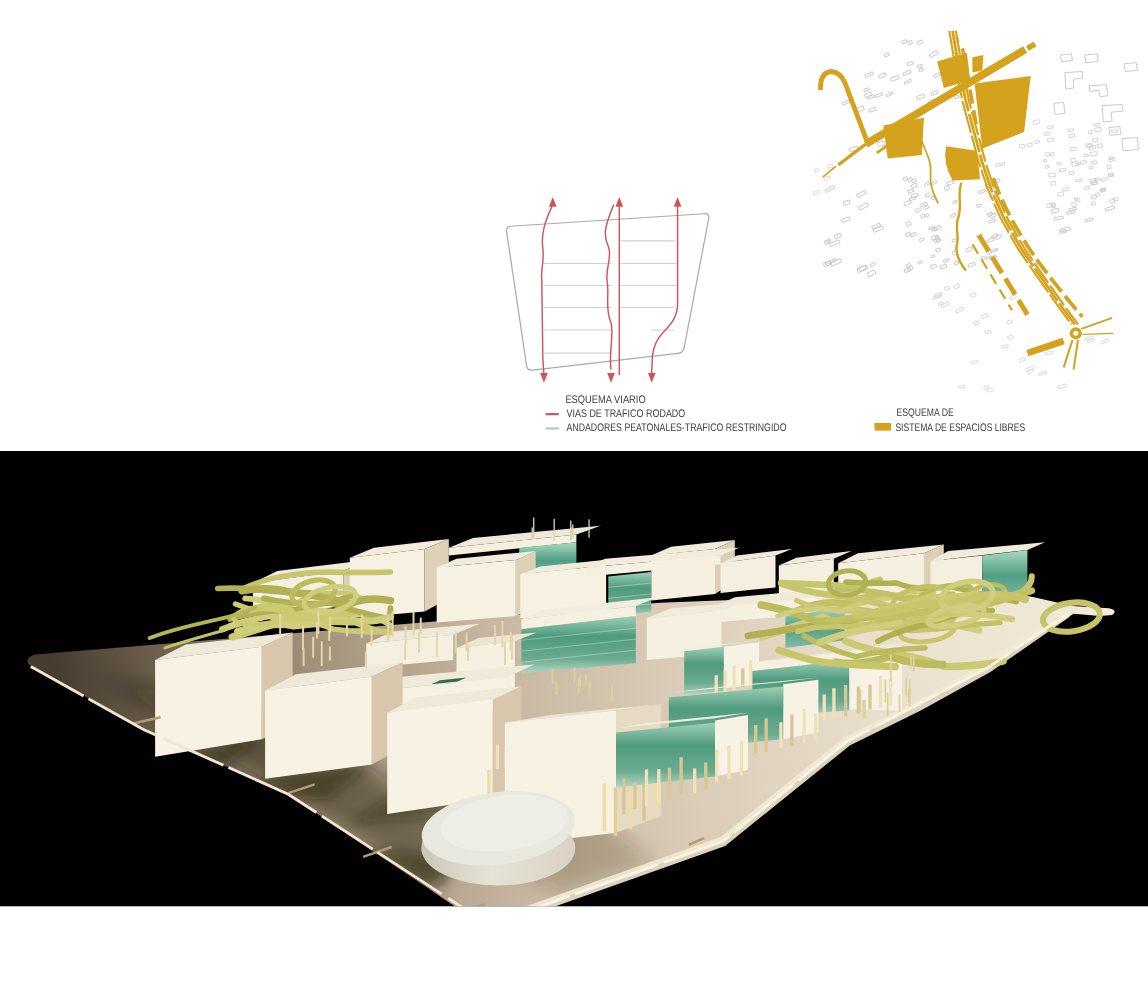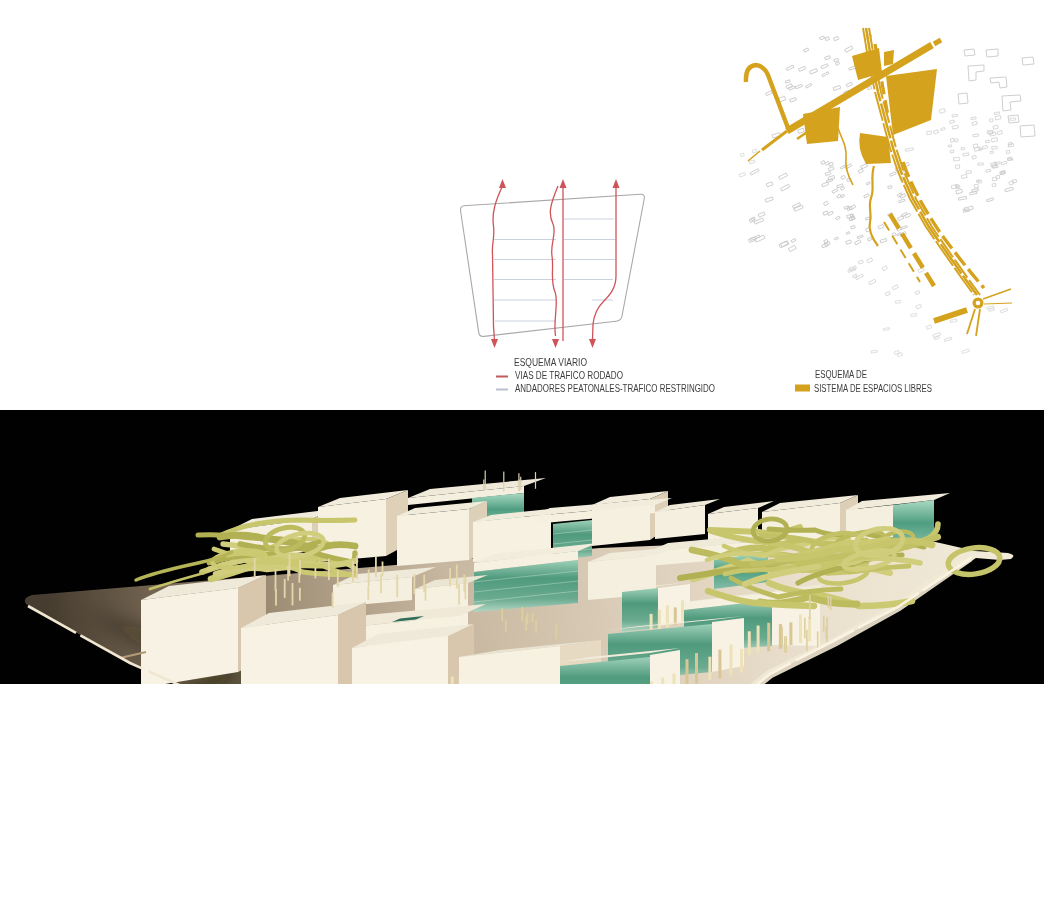--- a/index.html
+++ b/index.html
@@ -1,16 +1,16 @@
 <!DOCTYPE html>
 <html><head>
 <meta charset="utf-8">
 <style>
   html,body{margin:0;padding:0;background:#ffffff;}
-  #page{position:relative;width:1044px;height:684px;overflow:hidden;background:#0ea5e9;font-family:"Liberation Sans",sans-serif;}
+  #page{position:relative;width:1044px;height:824px;overflow:hidden;background:#0ea5e9;font-family:"Liberation Sans",sans-serif;}
   svg{display:block;}
   text{font-family:"Liberation Sans",sans-serif;}
 </style>
 </head>
 <body>
 <div id="page">
 <svg width="1044" height="900" viewBox="0 0 1044 900">
 <defs>
   <linearGradient id="gPlate" gradientUnits="userSpaceOnUse" x1="60" y1="690" x2="1000" y2="560">
     <stop offset="0" stop-color="#463c2f"></stop>

